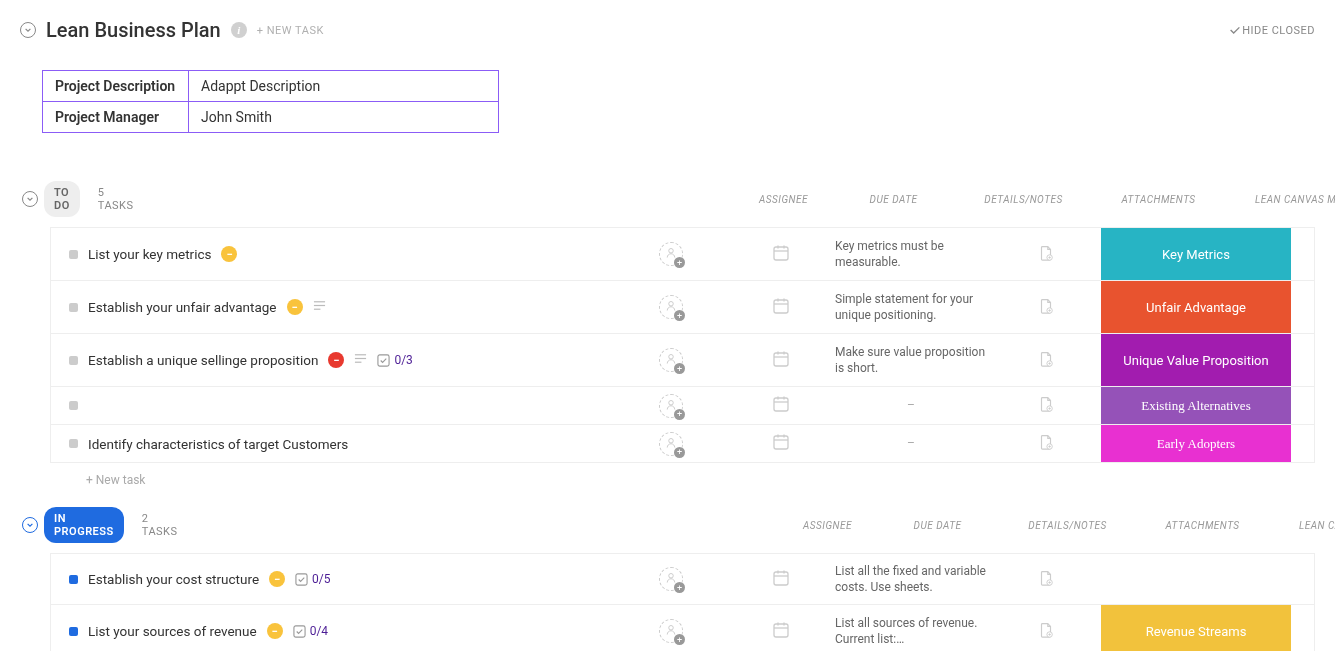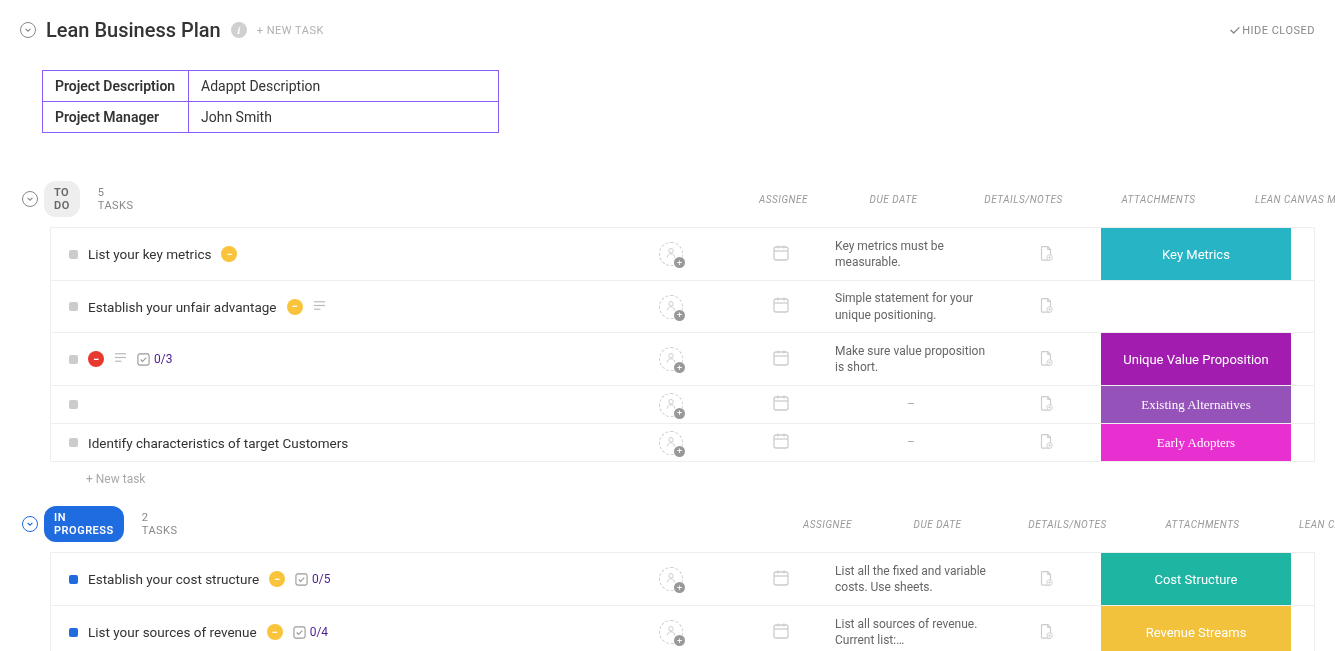--- a/index.html
+++ b/index.html
@@ -260,25 +260,27 @@
     </div>
     <div class="details ">Simple statement for your unique positioning.</div>
     <div class="cell-center">
       <span class="attach-icon"><svg viewBox="0 0 20 20">
                   <path d="M6 3h6l3 3v11a1 1 0 0 1-1 1H6a1 1 0 0 1-1-1V4a1 1 0 0 1 1-1z" fill="none" stroke="#ccc" stroke-width="1.3"></path>
                   <path d="M12 3v3h3" fill="none" stroke="#ccc" stroke-width="1.3"></path>
                   <circle cx="14" cy="15" r="3" fill="#fff" stroke="#ccc" stroke-width="1"></circle>
                   <path d="M14 13.7v2.6M12.7 15h2.6" stroke="#ccc" stroke-width="1"></path>
                 </svg></span>
     </div>
+    <div class="canvas-tag" style="background:#e8532f">Unfair Advantage</div>
     <div></div>
   </div>
   <div class="task-row ">
     <div class="task-name-cell">
       <span class="task-status-square sq-grey"></span>
+      <span class="task-title">Establish a unique sellinge proposition</span>
       <span class="priority-dot priority-red">
                 <span>−</span>
               </span>
               <span class="desc-icon"><svg viewBox="0 0 14 14" width="13" height="13">
                   <line x1="1" y1="3" x2="13" y2="3" stroke="#bbb" stroke-width="1.3"></line>
                   <line x1="1" y1="7" x2="13" y2="7" stroke="#bbb" stroke-width="1.3"></line>
                   <line x1="1" y1="11" x2="8" y2="11" stroke="#bbb" stroke-width="1.3"></line>
                 </svg></span>
               <span class="subtask">
                 <svg viewBox="0 0 14 14">
@@ -445,21 +447,20 @@
     </div>
     <div class="details ">List all the fixed and vari­able costs. Use sheets.</div>
     <div class="cell-center">
       <span class="attach-icon"><svg viewBox="0 0 20 20">
                   <path d="M6 3h6l3 3v11a1 1 0 0 1-1 1H6a1 1 0 0 1-1-1V4a1 1 0 0 1 1-1z" fill="none" stroke="#ccc" stroke-width="1.3"></path>
                   <path d="M12 3v3h3" fill="none" stroke="#ccc" stroke-width="1.3"></path>
                   <circle cx="14" cy="15" r="3" fill="#fff" stroke="#ccc" stroke-width="1"></circle>
                   <path d="M14 13.7v2.6M12.7 15h2.6" stroke="#ccc" stroke-width="1"></path>
                 </svg></span>
     </div>
-    <div class="canvas-tag" style="background:#1fb5a3">Cost Structure</div>
     <div></div>
   </div>
   <div class="task-row ">
     <div class="task-name-cell">
       <span class="task-status-square sq-blue"></span>
       <span class="task-title">List your sources of revenue</span>
       <span class="priority-dot priority-yellow">
                 <span>−</span>
               </span>
               <span class="subtask">

